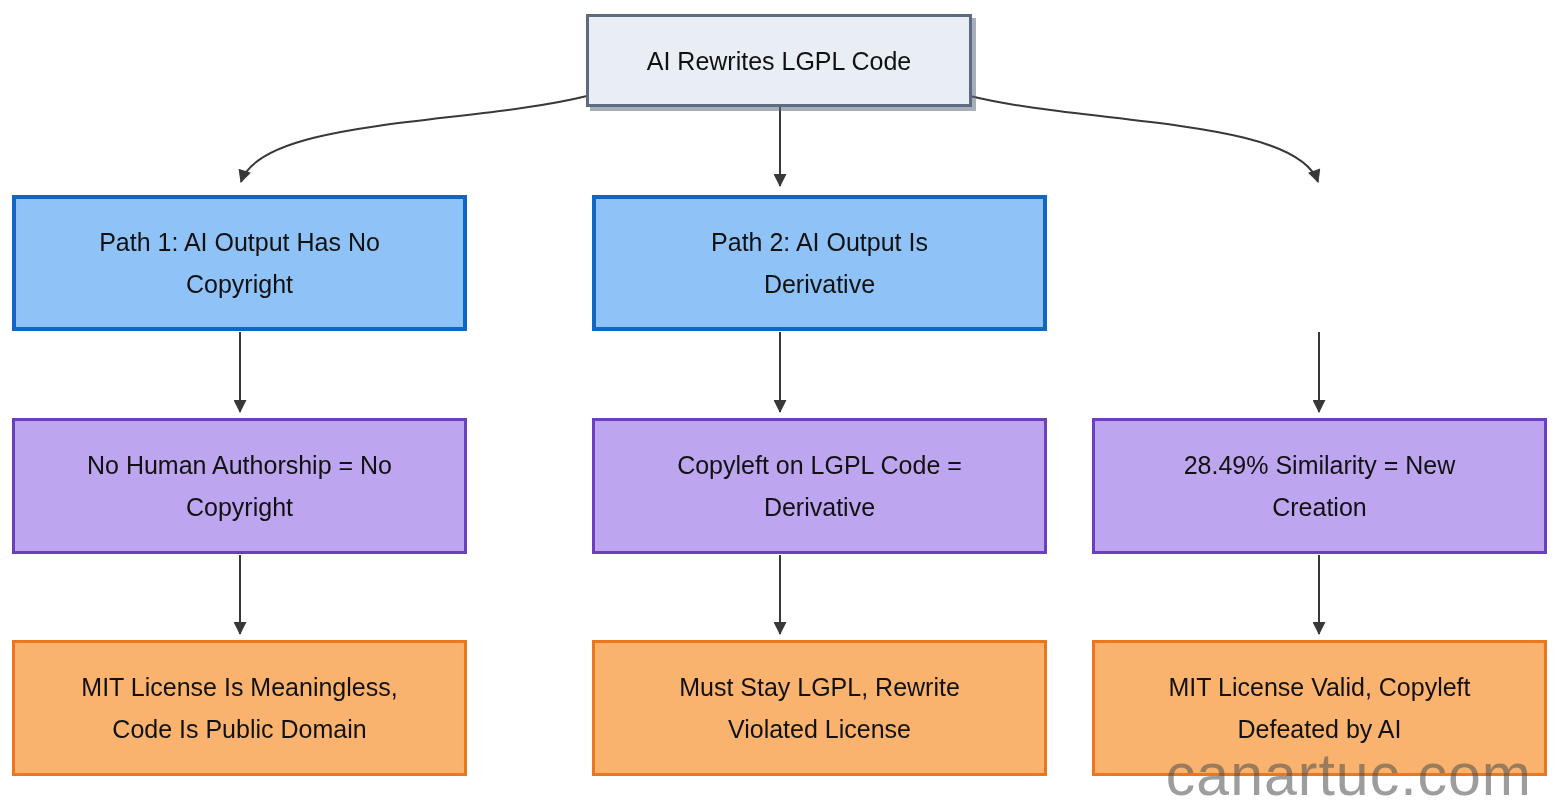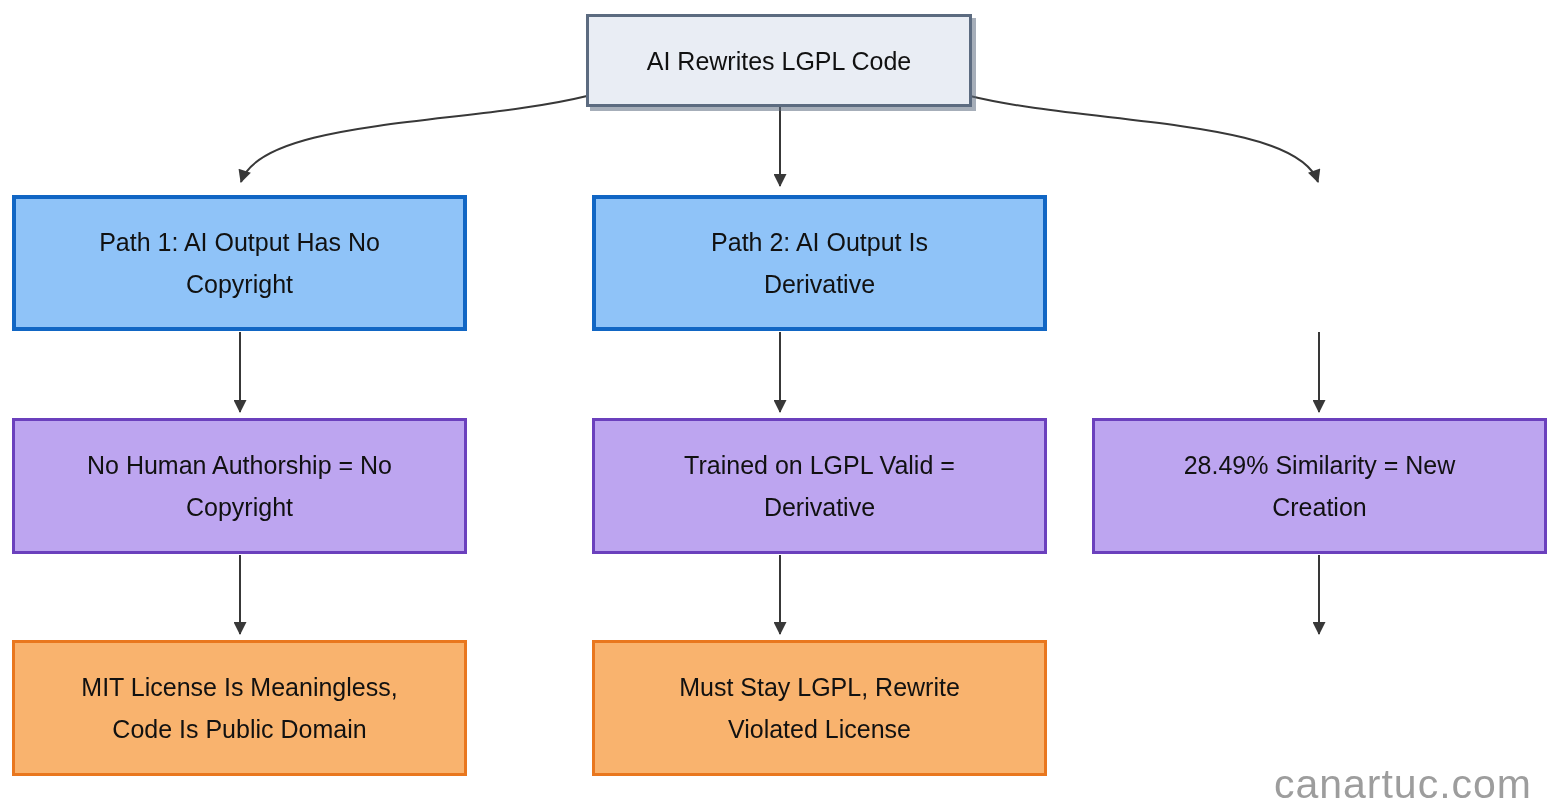--- a/index.html
+++ b/index.html
@@ -75,21 +75,21 @@
     background: var(--outcome-fill, #f9b36e);
     border: 3px solid var(--outcome-border, #e9771e);
   }
   .col-1 { left: 12px; }
   .col-2 { left: 560px; margin-left: 32px; }
   .col-3 { left: 1092px; }
   .watermark {
     position: absolute;
     right: 28px;
     bottom: 6px;
-    font-size: 41px;
+    font-size: 59px;
     line-height: 1;
     color: rgba(77, 77, 77, 0.55);
     letter-spacing: 1px;
   }
 </style>
 </head>
 <body>
 
 <div id="canvas">
 
@@ -121,32 +121,36 @@
   <div class="node node-path col-2">
     <span class="label">Path 2: AI Output Is
 Derivative</span>
   </div>
 
   <div class="node node-reason col-1">
     <span class="label">No Human Authorship = No
 Copyright</span>
   </div>
   <div class="node node-reason col-2">
-    <span class="label">Trained on LGPL Valid =
+    <span class="label">Copyleft on LGPL Code =
 Derivative</span>
   </div>
   <div class="node node-reason col-3">
     <span class="label">28.49% Similarity = New
 Creation</span>
   </div>
 
   <div class="node node-outcome col-2">
     <span class="label">Must Stay LGPL, Rewrite
 Violated License</span>
   </div>
   <div class="node node-outcome col-1">
     <span class="label">MIT License Is Meaningless,
 Code Is Public Domain</span>
   </div>
+  <div class="node node-outcome col-3">
+    <span class="label">MIT License Valid, Copyleft
+Defeated by AI</span>
+  </div>
 
   <div class="watermark">canartuc.com</div>
 
 </div>
 
 </body></html>

